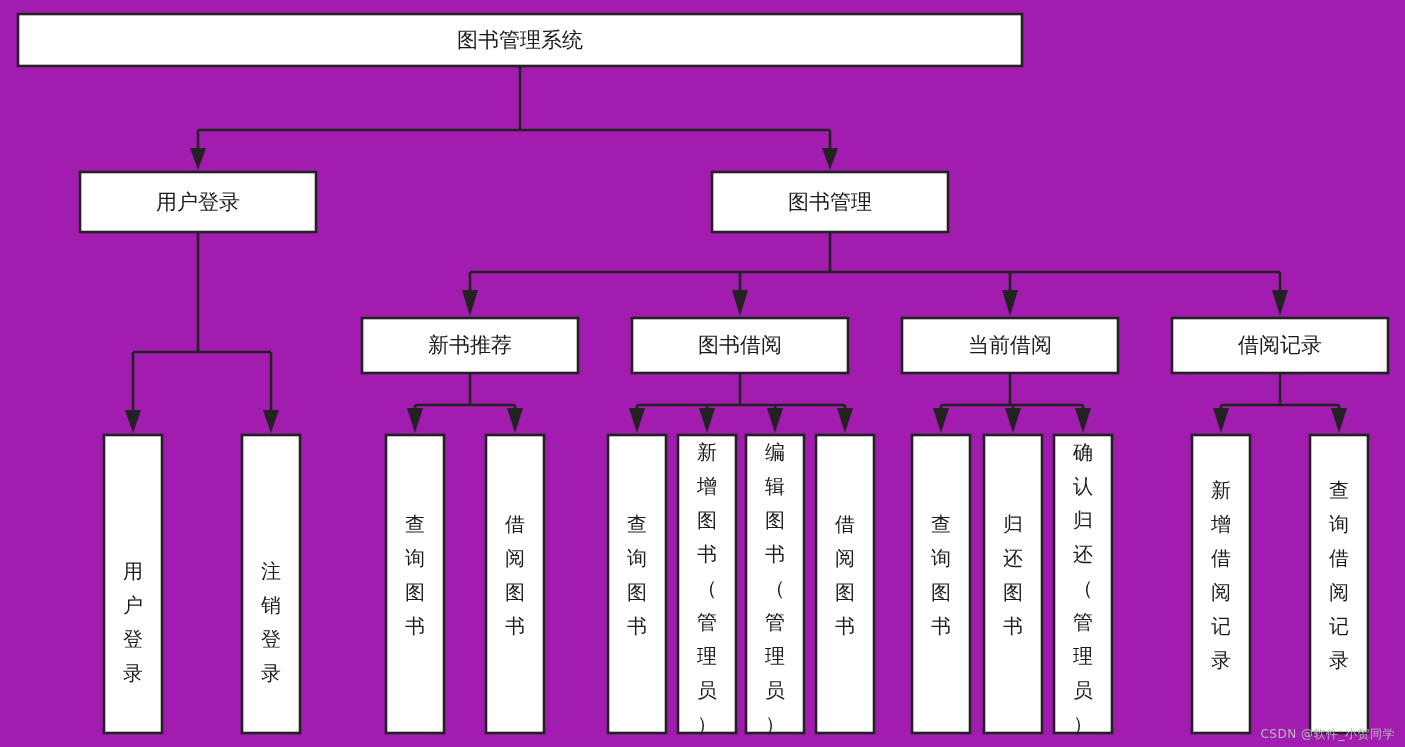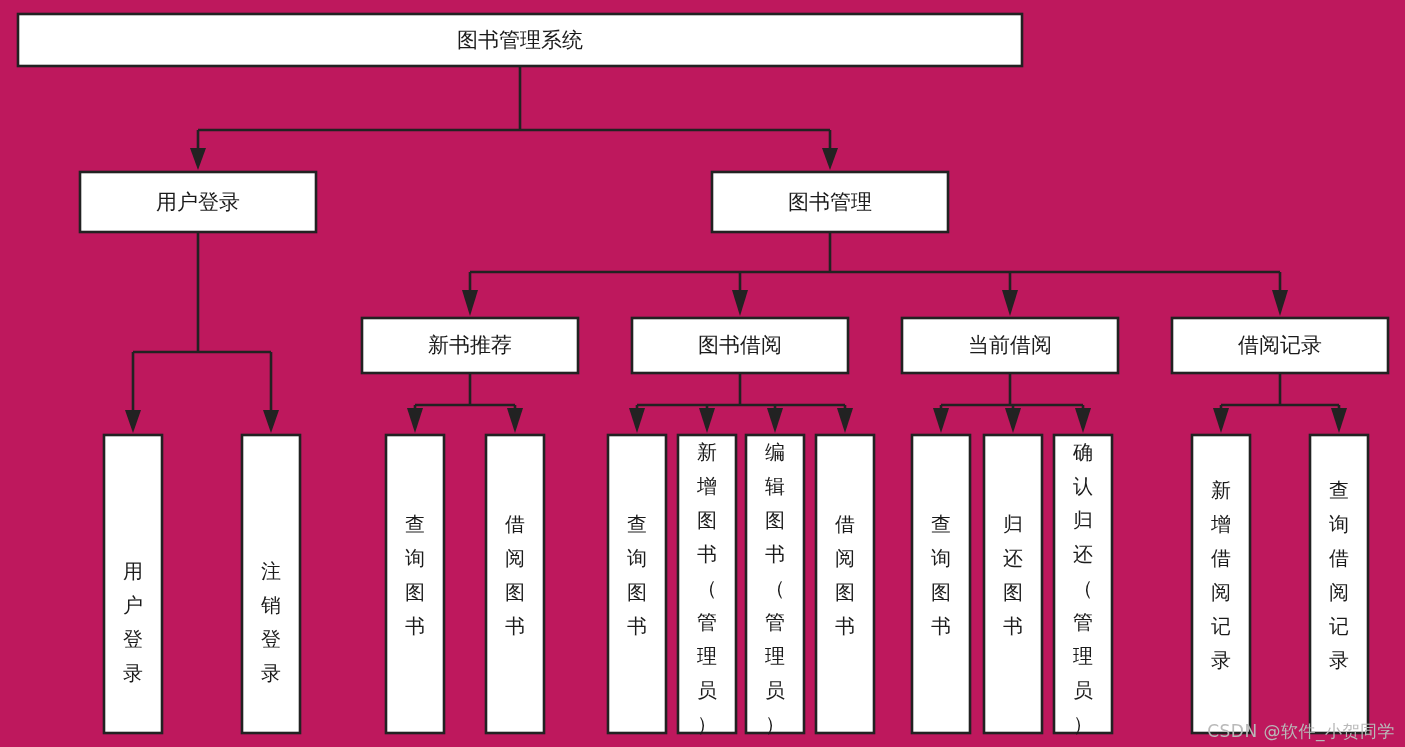--- a/index.html
+++ b/index.html
@@ -10,21 +10,21 @@
   body {
     width: 1405px;
     height: 747px;
     font-family: "DejaVu Sans", "Liberation Sans", sans-serif;
     overflow: hidden;
   }
   #diagram-root {
     position: relative;
     width: 1405px;
     height: 747px;
-    background: #be185d;
+    background: #a21caf;
   }
   svg.diagram-canvas {
     position: absolute;
     top: 0;
     left: 0;
     width: 1405px;
     height: 747px;
     display: block;
   }
   .node-box {
@@ -53,21 +53,21 @@
     font-family: "DejaVu Sans", "Liberation Sans", sans-serif;
     font-size: 20px;
     fill: #1b1b1b;
     text-anchor: middle;
   }
   .watermark-text {
     position: absolute;
     right: 10px;
     bottom: 4px;
     font-family: "DejaVu Sans", "Liberation Sans", sans-serif;
-    font-size: 17px;
+    font-size: 12px;
     color: #b9b9b9;
     white-space: nowrap;
     letter-spacing: 0.5px;
     pointer-events: none;
   }
 </style>
 </head>
 <body>
 
 <div id="diagram-root">

